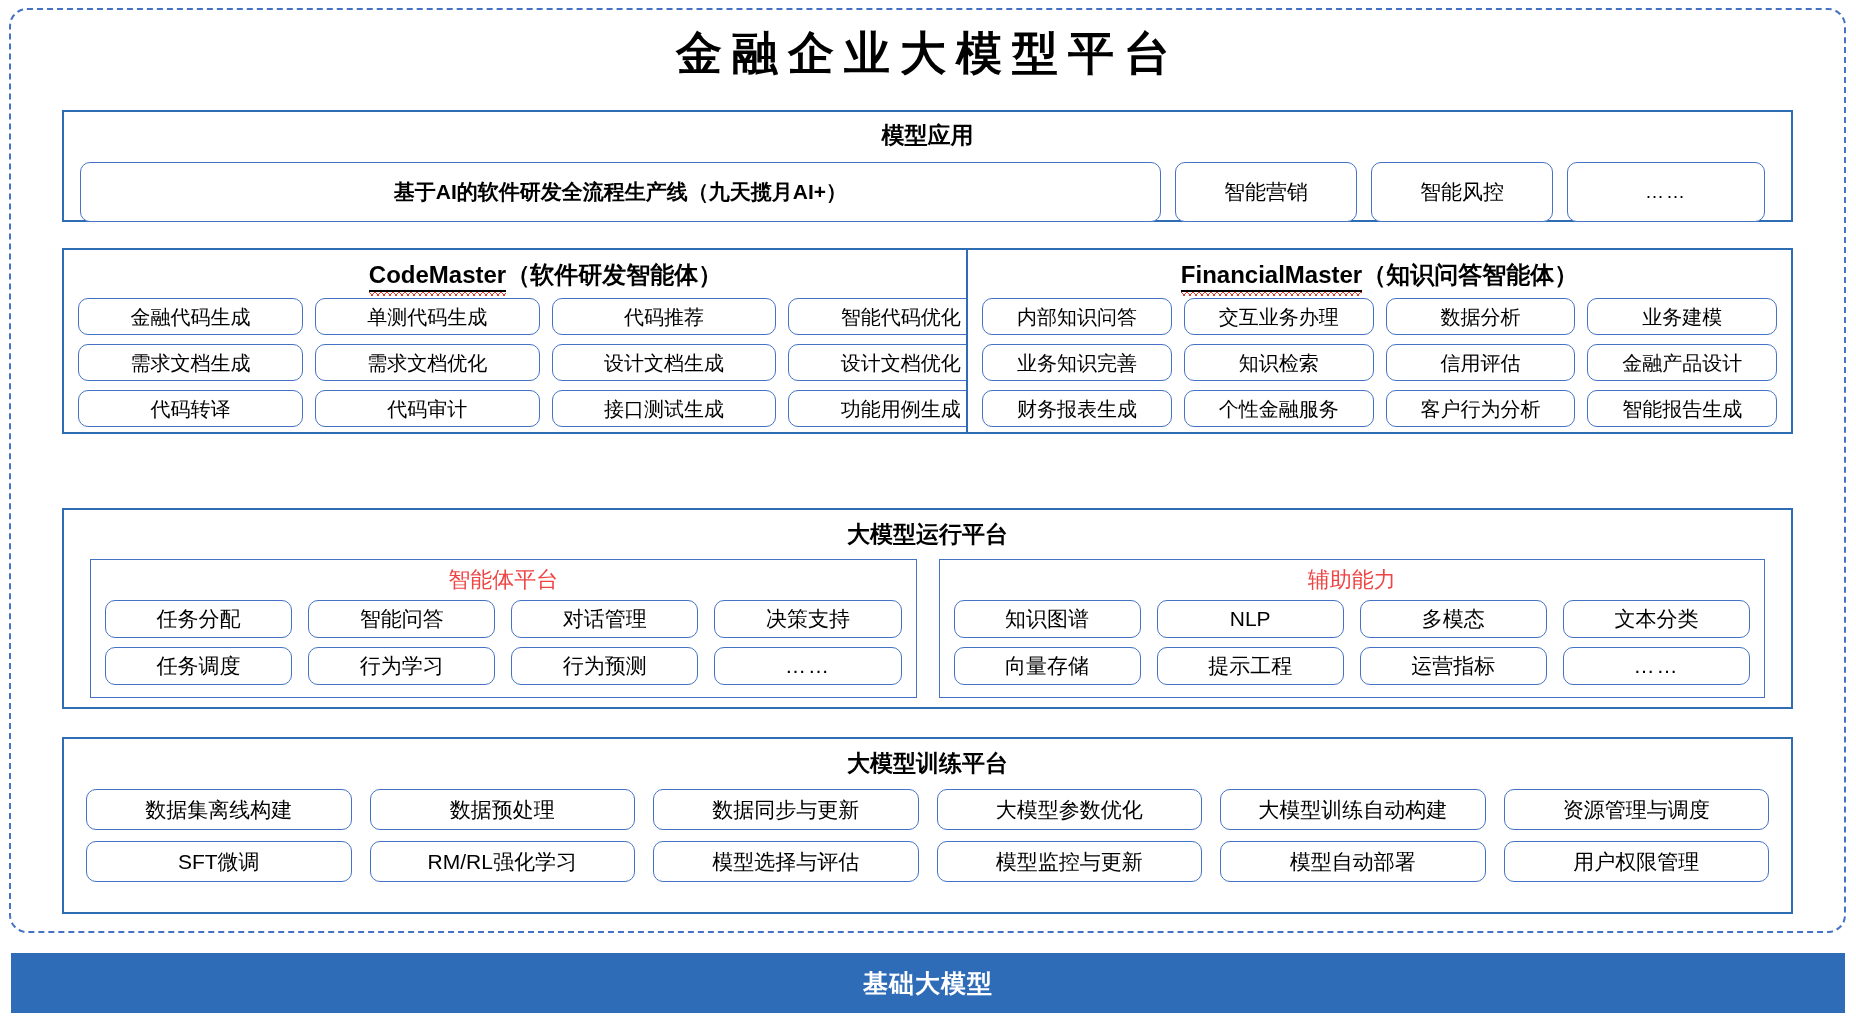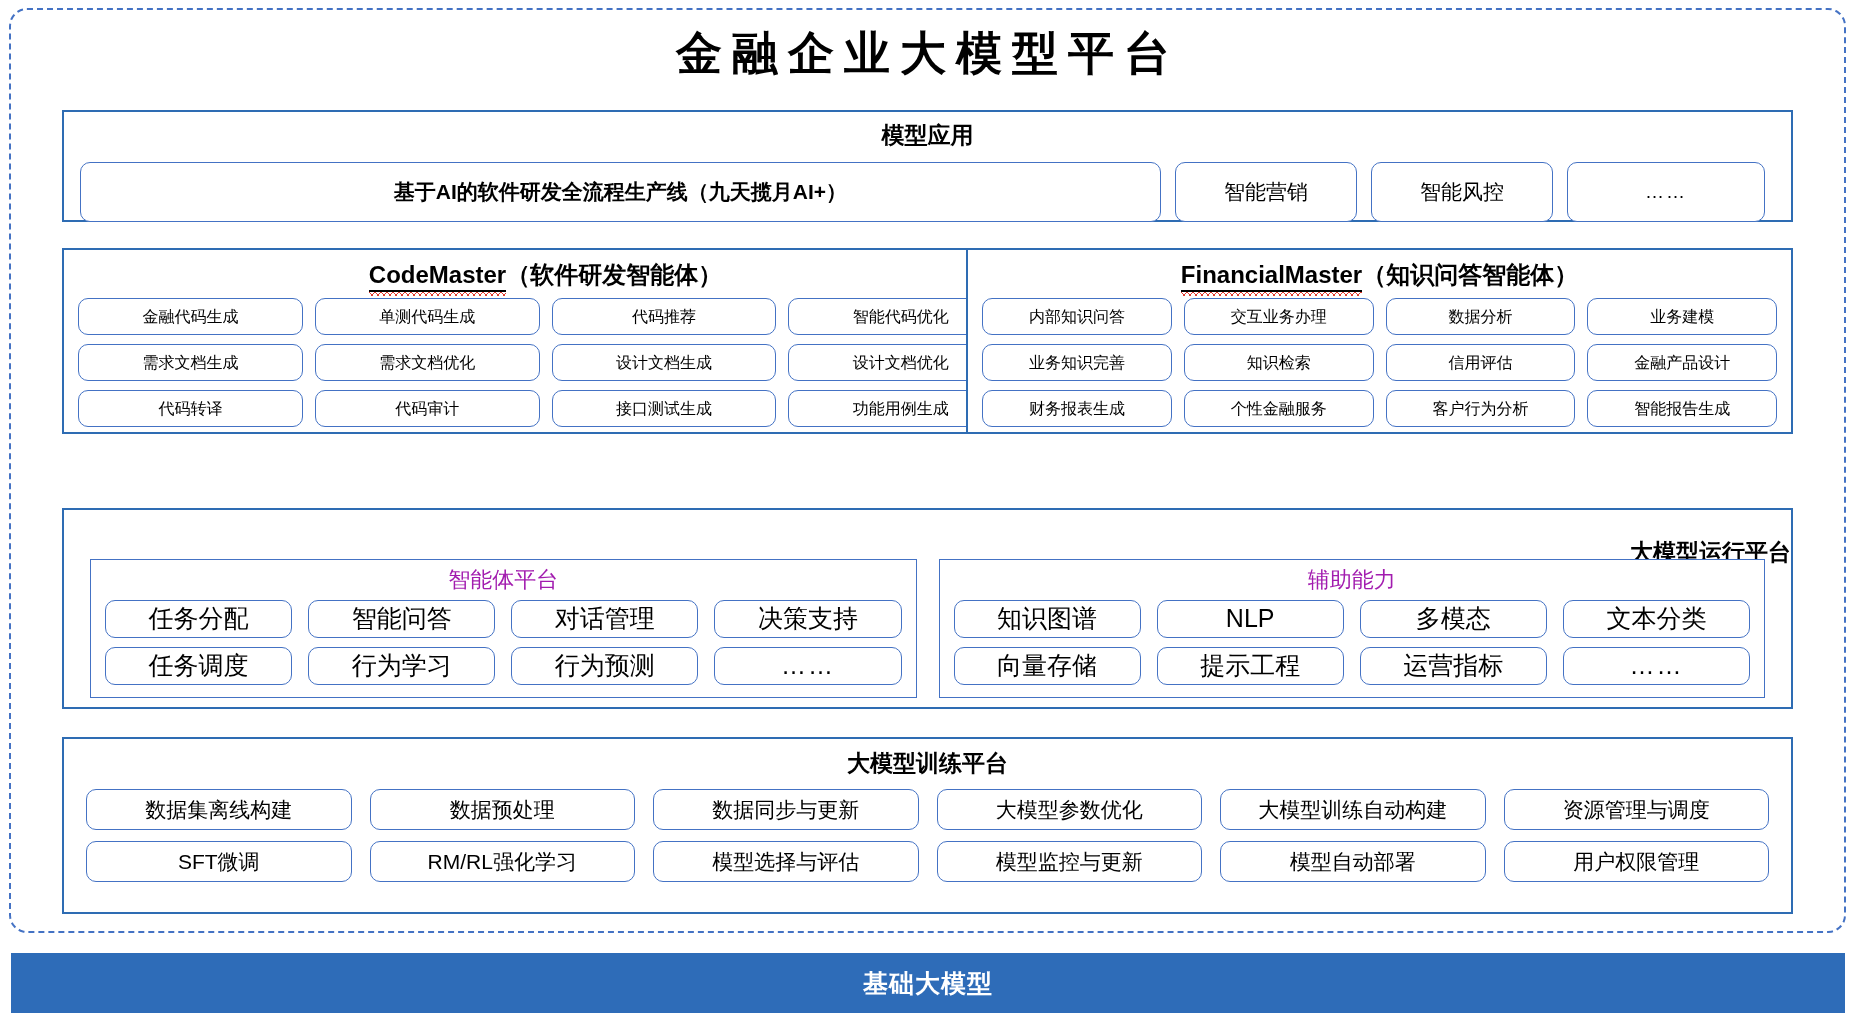--- a/index.html
+++ b/index.html
@@ -62,21 +62,21 @@
     font-size: 23px;
     font-weight: 700;
     color: #000000;
     line-height: 1;
     white-space: nowrap;
   }
   .sub-title {
     text-align: center;
     font-size: 22px;
     font-weight: 400;
-    color: #a21caf;
+    color: #ef4444;
     line-height: 1;
     white-space: nowrap;
   }
 
   
   .agent-name {
     position: relative;
     display: inline-block;
     border-bottom: 2px solid #000;
     padding-bottom: 1px;
@@ -172,32 +172,32 @@
     left: 14px;
     right: 14px;
     top: 48px;
     display: flex;
     flex-direction: column;
     gap: 9px;
   }
   .agent-grid .row .chip {
     flex: 1 1 0;
     height: 37px;
-    font-size: 16px;
+    font-size: 20px;
   }
   .agent-grid .row { gap: 12px; }
 
   
   #runtime-panel {
     left: 62px;
     top: 508px;
     width: 1731px;
     height: 201px;
   }
-  #runtime-panel > .panel-title { margin-top: 31px; text-align: right; }
+  #runtime-panel > .panel-title { margin-top: 13px; }
   .runtime-cols {
     position: absolute;
     left: 26px;
     right: 26px;
     top: 49px;
     display: flex;
     gap: 22px;
   }
   .sub-panel {
     box-sizing: border-box;
@@ -209,21 +209,21 @@
   .sub-panel .sub-title { margin-bottom: 9px; }
   .sub-grid {
     display: flex;
     flex-direction: column;
     gap: 9px;
   }
   .sub-grid .row { gap: 16px; }
   .sub-grid .row .chip {
     flex: 1 1 0;
     height: 38px;
-    font-size: 25px;
+    font-size: 21px;
   }
 
   
   #training-panel {
     left: 62px;
     top: 737px;
     width: 1731px;
     height: 177px;
   }
   #training-panel > .panel-title { margin-top: 13px; }

